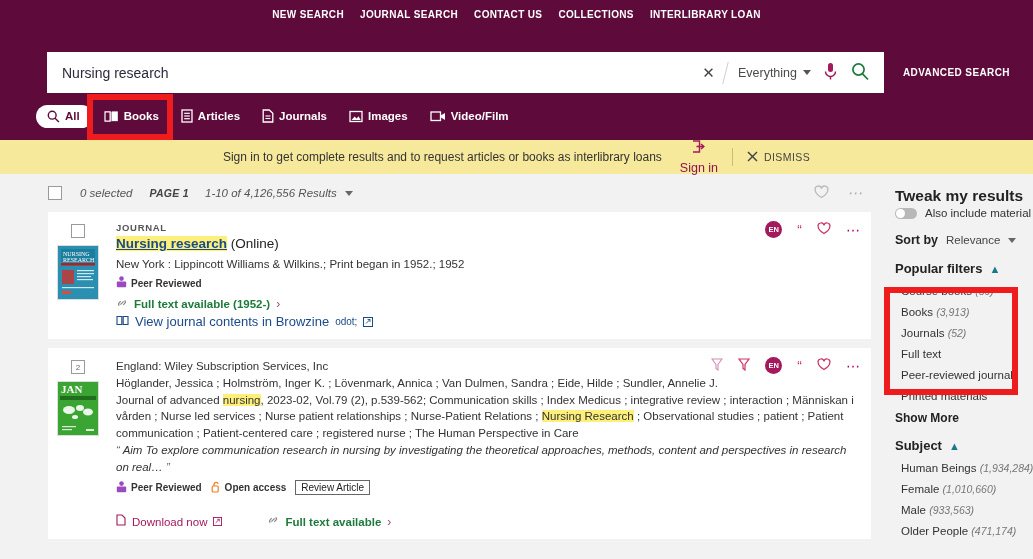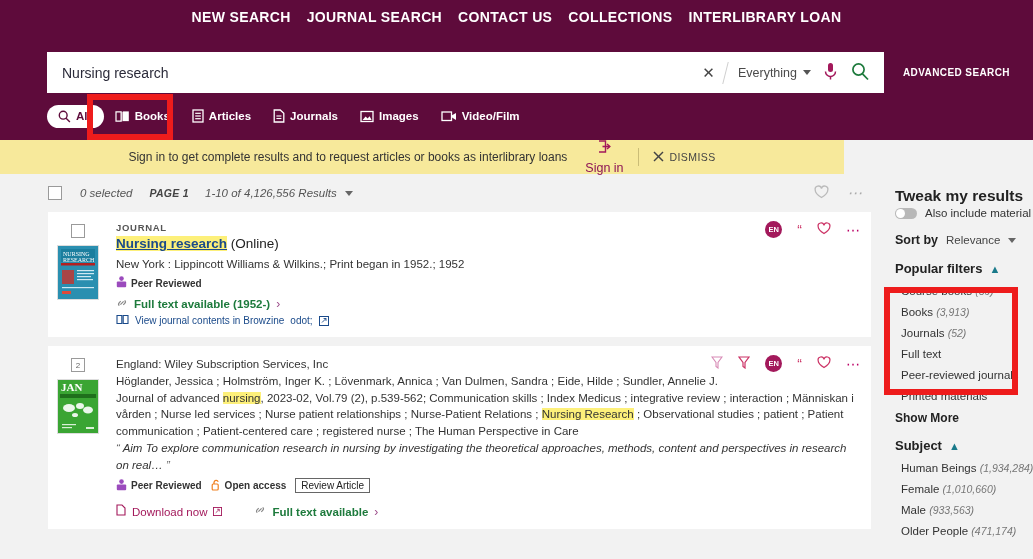--- a/index.html
+++ b/index.html
@@ -13,21 +13,21 @@
   }
 
   
   .header { background:#5e0b3b; width:1033px; height:140px; position:relative; }
   .topnav {
     display:flex; justify-content:center; align-items:center;
     gap:0px; padding-top:9px;
   }
   .topnav a {
     color:#ffffff; text-decoration:none;
-    font-size:14px; font-weight:bold; letter-spacing:0.35px;
+    font-size:10px; font-weight:bold; letter-spacing:0.35px;
     padding:0 8px;
     white-space:nowrap;
   }
   .searchrow { position:absolute; top:52px; left:0; width:1033px; display:flex; align-items:center; }
   .searchbox {
     margin-left:47px; width:837px; height:41px; background:#fff;
     display:flex; align-items:center; position:relative;
   }
   .searchbox .query {
     flex:1; font-size:14px; color:#2b2b3a; padding-left:15px;
@@ -39,40 +39,40 @@
   .scope { font-size:12.5px; color:#4a4a4a; padding:0 6px 0 12px; white-space:nowrap; }
   .caret { width:0;height:0;border-left:4px solid transparent;border-right:4px solid transparent;border-top:5px solid #555; margin-right:12px;}
   .mic { margin-right:13px; }
   .magnify { margin-right:14px; }
   .adv {
     color:#fff; font-size:10px; font-weight:bold; letter-spacing:0.4px;
     margin-left:19px; white-space:nowrap; text-decoration:none;
   }
 
   
-  .tabs { position:absolute; top:104px; left:47px; display:flex; align-items:center; gap:0; }
+  .tabs { position:absolute; top:104px; left:36px; display:flex; align-items:center; gap:0; }
   .tab {
     display:flex; align-items:center; gap:5px;
     color:#fff; font-size:11.5px; font-weight:bold;
     padding:5px 11px; white-space:nowrap; cursor:pointer;
   }
   .tab.all {
     background:#fff; color:#5e0b3b; border-radius:14px; padding:5px 13px 5px 11px;
   }
   .tab svg { display:block; }
 
   .redbox {
     position:absolute; border:6px solid #ee1c1c; pointer-events:none; z-index:30;
   }
   #redbox-books { left:87px; top:94px; width:86px; height:46px; }
   #redbox-filters { left:884px; top:287px; width:134px; height:108px; }
 
   
   .banner {
-    background:#f7e99b; height:34px; width:844px;
+    background:#f7e99b; height:34px; width:1033px;
     display:flex; align-items:center; justify-content:center; gap:0;
     font-size:12px; color:#333;
   }
   .banner .msg { }
   .banner .signin {
     display:flex; align-items:center; gap:5px; color:#8d1455;
     margin-left:18px; font-size:12.5px; cursor:pointer;flex-direction:column;
   }
   .banner .sep { width:1px;height:18px;background:#cbbd77; margin:0 14px; }
   .banner .dismiss {
@@ -125,33 +125,33 @@
   .rtitle .hl { background:#fdf07a; text-decoration:underline; }
   .rtitle .plain { color:#222; font-weight:normal; }
   .rmeta { font-size:11.5px; color:#333; line-height:1.45; }
   .rmeta .hl { background:#fdf07a; }
   .badges { display:flex; align-items:center; gap:9px; margin-top:4px; flex-wrap:wrap; }
   .badge { display:flex; align-items:center; gap:4px; font-size:10px; color:#333; font-weight:bold; }
   .tagbox { border:1px solid #666; padding:1px 5px; font-size:10px; color:#222; }
   .links { margin-top:7px; font-size:11.5px; }
   .link-row { display:flex; align-items:center; gap:6px; margin-top:3px; }
   .ftlink { color:#1d7a3c; font-weight:bold; font-size:11.5px; }
-  .browzine { color:#1a4a8a; font-size:10px; }
+  .browzine { color:#1a4a8a; font-size:13px; }
   .dl { color:#a3195b; font-size:11.5px; }
   .quote-ab { font-style:italic; font-size:11.5px; color:#333; line-height:1.5; }
   .actions {
     position:absolute; right:10px; top:9px; display:flex; align-items:center; gap:15px;
   }
   .act-en {
     width:17px;height:17px;border-radius:50%;background:#a3195b;color:#fff;
     font-size:7.5px; font-weight:bold; display:flex; align-items:center; justify-content:center;
   }
   .act { color:#c36; font-size:14px; line-height:1; }
   .act.dots { color:#b06; letter-spacing:1px; }
-  .card2links { display:flex; gap:32px; margin-top:8px; align-items:flex-start;}
+  .card2links { display:flex; gap:45px; margin-top:16px; align-items:flex-start;}
 
   
   .sb-title { font-size:15.5px; font-weight:bold; color:#222; margin-bottom:2px; white-space:nowrap;}
   .sb-toggle-row { display:flex; align-items:center; gap:8px; margin-bottom:14px; }
   .toggle { width:22px;height:11px;border-radius:6px;background:#b8b8b8; position:relative; flex:none;}
   .toggle:after{content:"";position:absolute;left:1px;top:1px;width:9px;height:9px;border-radius:50%;background:#fff;}
   .sb-toggle-row span { font-size:11.5px; color:#333; white-space:nowrap; }
   .sb-sort { display:flex; align-items:center; gap:8px; margin-bottom:14px; }
   .sb-sort b { font-size:12.5px; color:#222; }
   .sb-sort span { font-size:11.5px; color:#444; }

